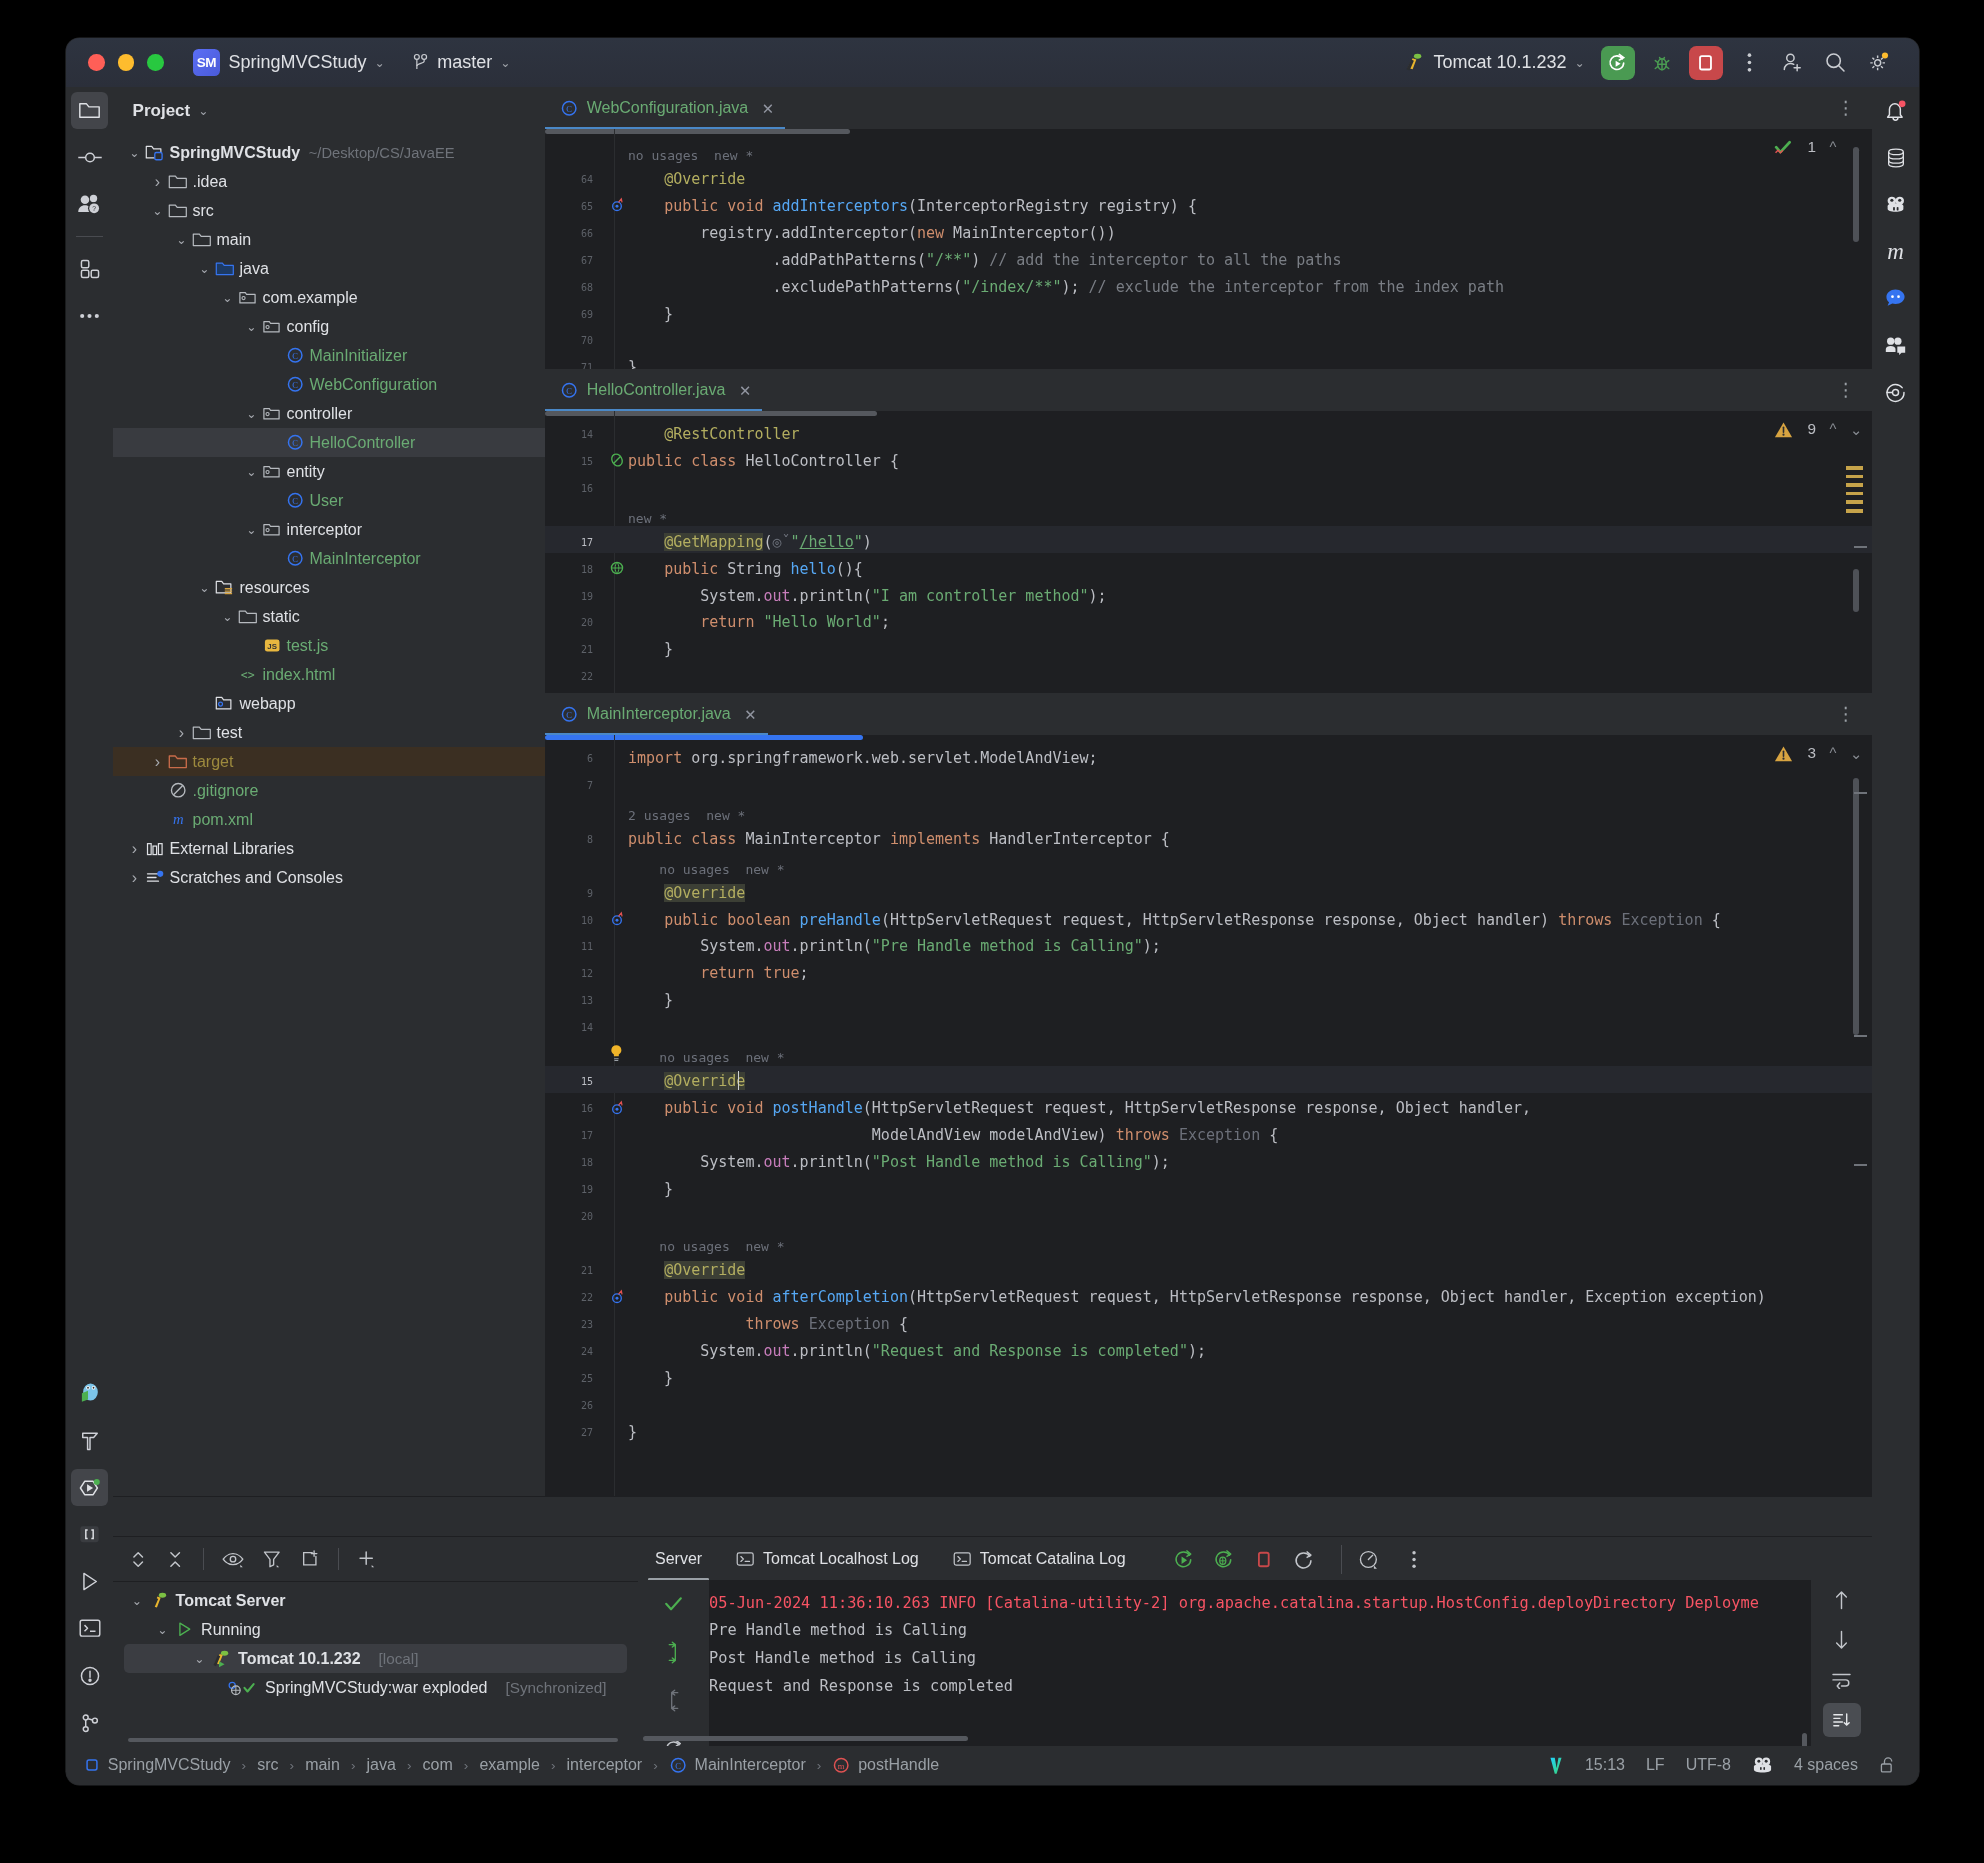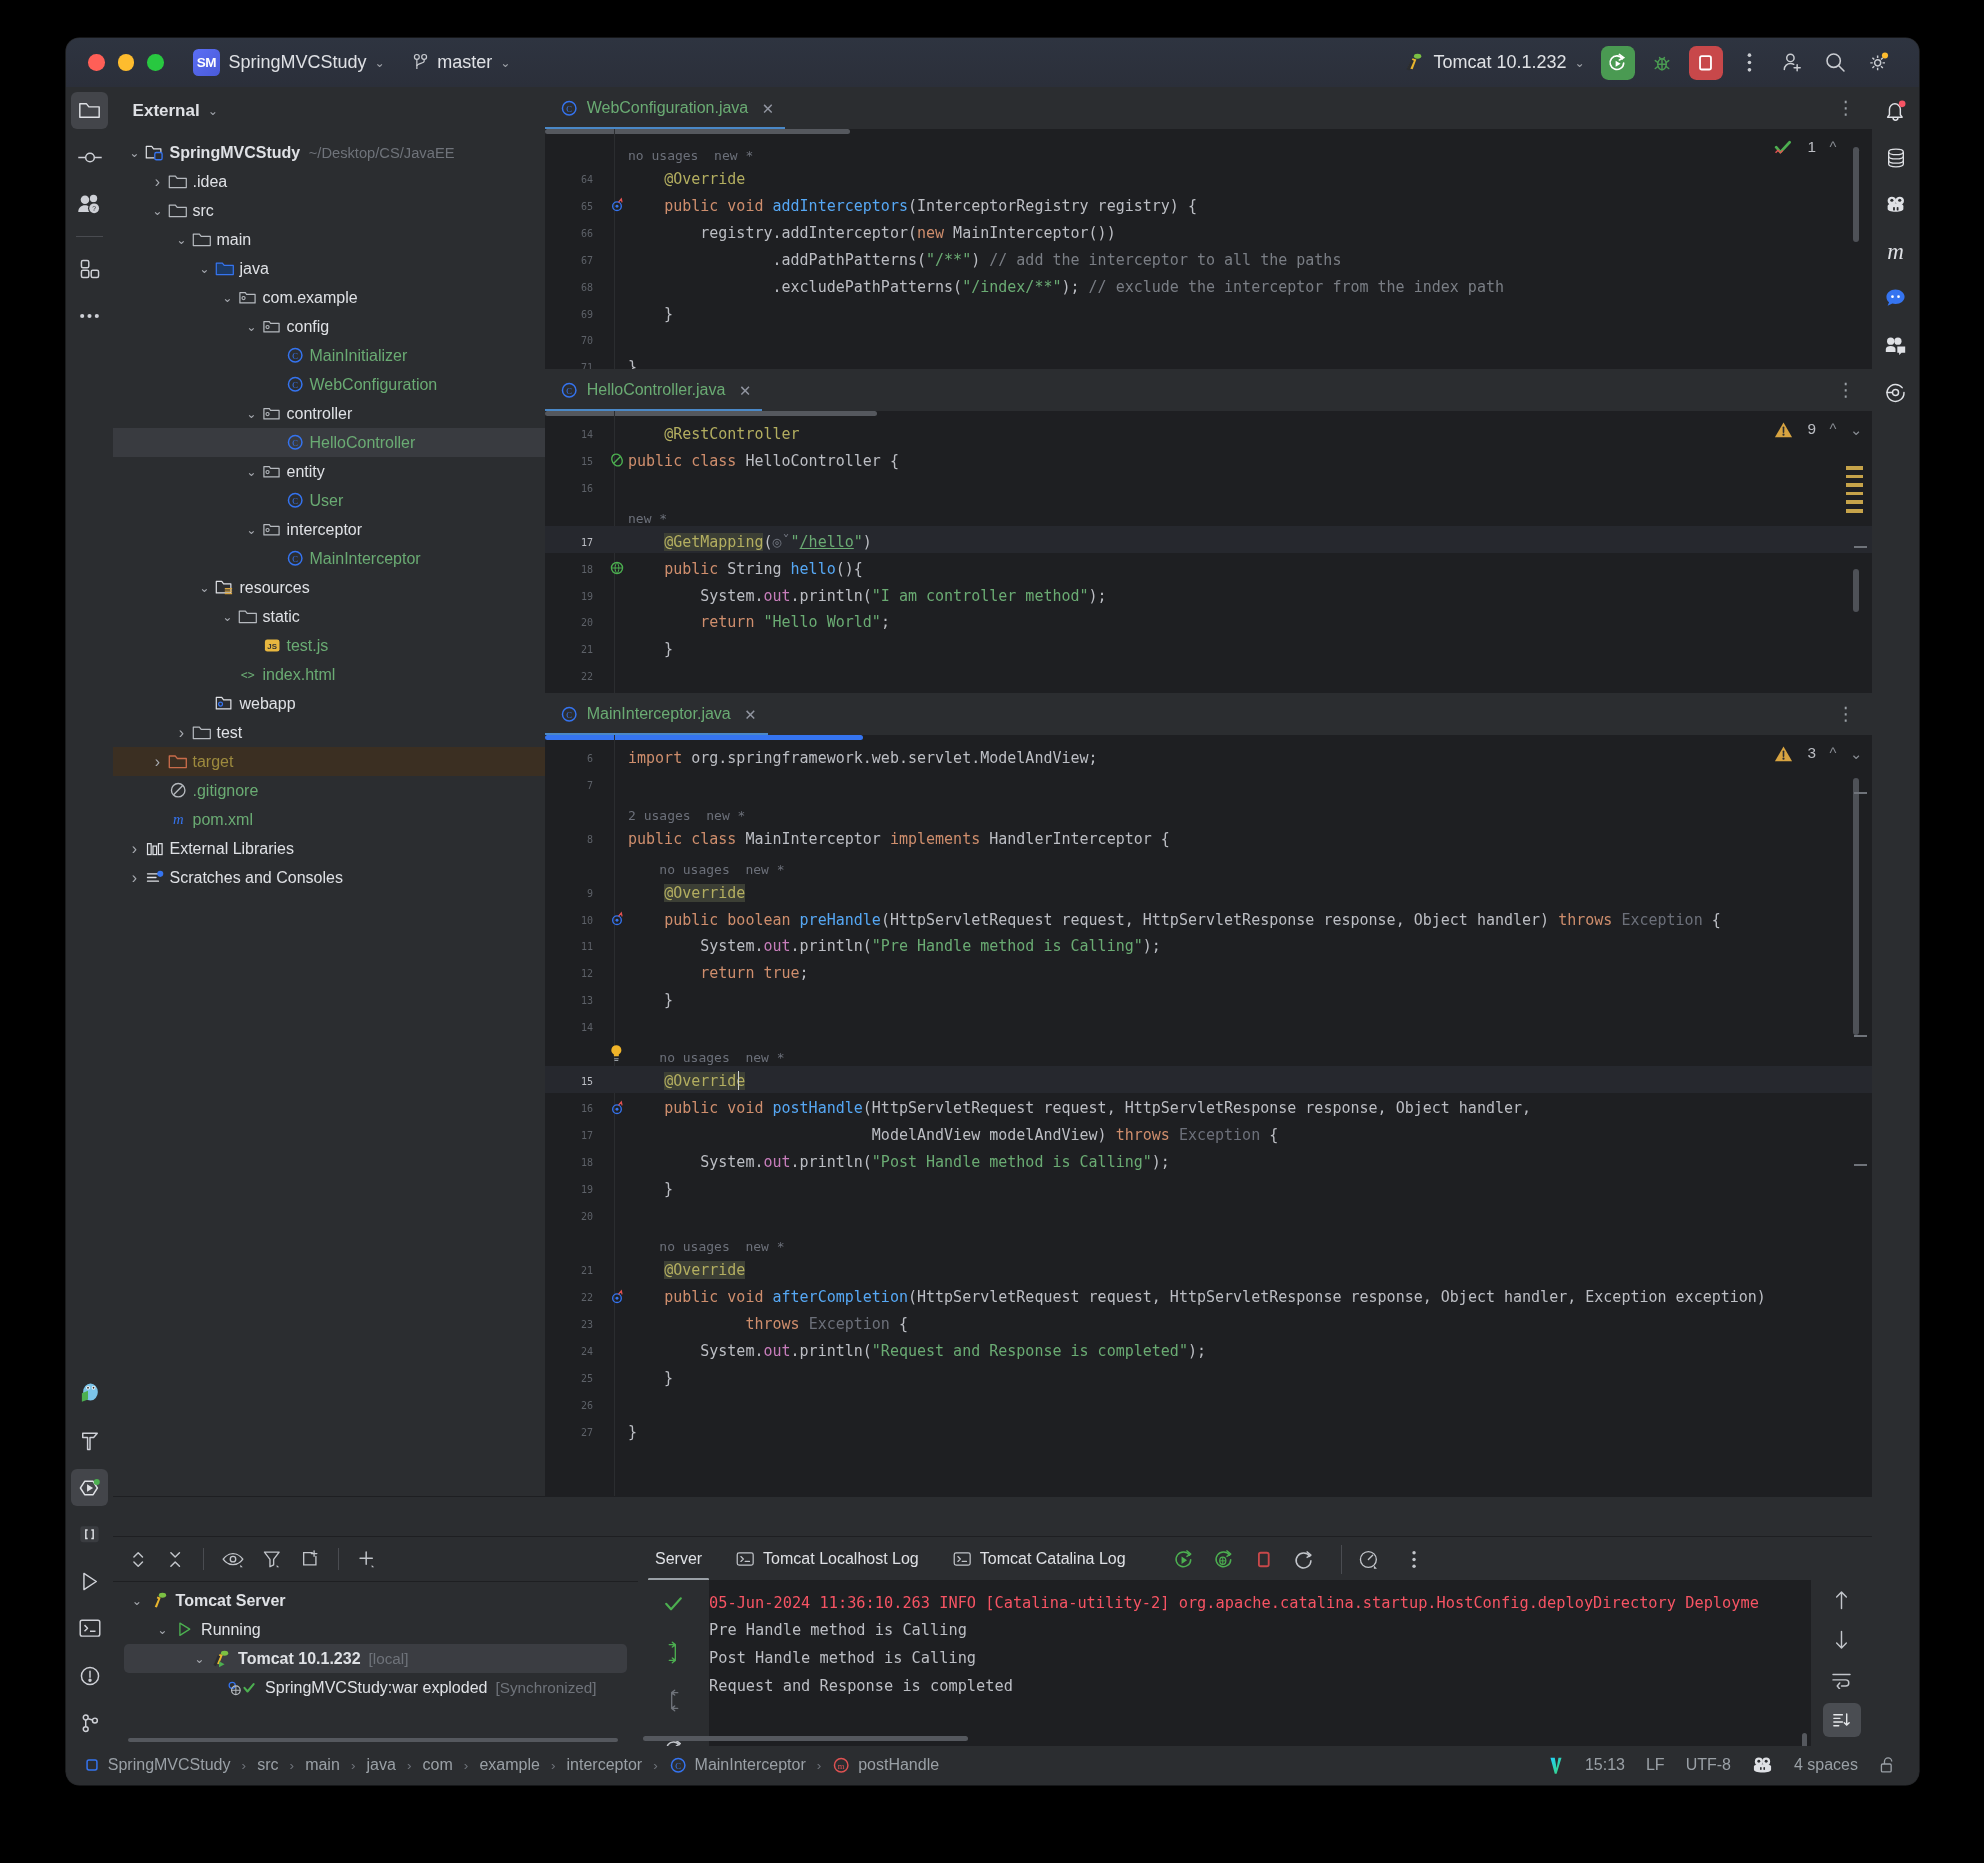--- a/index.html
+++ b/index.html
@@ -125,21 +125,21 @@
   
   #services{position:absolute;left:47px;right:47px;bottom:39px;height:249px;background:#2b2d30;border-top:0.6px solid #1e1f22;}
   #svchdr{height:39px;display:flex;align-items:center;padding-left:22px;}
   #svchdr .t{color:#dfe1e5;font-size:17px;font-weight:bold;}
   #svcleft{position:absolute;left:0;top:39px;bottom:0;width:525px;background:#2b2d30;border-right:0.6px solid #1e1f22;}
   #svctools{height:44px;display:flex;align-items:center;gap:18.4px;padding-left:16px;border-top:0.6px solid #1e1f22;border-bottom:0.6px solid #1e1f22;color:#c2c5ca;}
   .svsep{width:0.6px;height:22px;background:#4a4c51;}
   .srow{height:29px;display:flex;align-items:center;white-space:nowrap;padding-left:8.6px;}
   .srow.sel{background:#3b3d42;border-radius:4.9px;margin:0 11px;}
   .slabel{font-size:16px;color:#dfe1e5;margin-left:6.1px;}
-  .sdim{font-size:15.3px;color:#6f737a;margin-left:8px;}
+  .sdim{font-size:15.3px;color:#6f737a;margin-left:18px;}
   #svcbotscroll{position:absolute;left:14.7px;bottom:3.7px;width:490px;height:4.3px;background:#55585e;border-radius:2.5px;}
 
   #svcright{position:absolute;left:525px;right:0;top:39px;bottom:0;background:#2b2d30;}
   #svctabs{height:44px;display:flex;align-items:center;border-top:0.6px solid #1e1f22;border-bottom:0.6px solid #1e1f22;position:relative;}
   .svtab{display:flex;align-items:center;gap:8.6px;height:44px;padding:0 17px;position:relative;color:#dfe1e5;font-size:16px;}
   .svtab.active::after{content:"";position:absolute;left:9.8px;right:9.8px;bottom:0;height:3.1px;background:#9aa0a6;border-radius:1.2px;}
   .runico{width:29px;height:29px;display:flex;align-items:center;justify-content:center;margin-left:4.9px;}
   #console{position:absolute;left:0;right:61px;top:44px;bottom:0;background:#1e1f22;}
   #congut{position:absolute;left:0;top:0;bottom:0;width:71px;background:#2b2d30;}
   .cg-ic{width:71px;height:48px;display:flex;align-items:center;justify-content:center;}
@@ -392,21 +392,21 @@
       <svg width="23" height="23" viewBox="0 0 38 38" fill="none" stroke="#dfe1e5" stroke-width="2.4" stroke-linecap="round">
         <path d="M30 11a14 14 0 10 3 8"></path>
           <circle cx="19" cy="19" r="5"></circle>
           <path d="M5 19h9"></path>
       </svg>
     </div>
   </div>
 
   <div id="project">
     <div id="projhdr">
-      <div class="t">External</div>
+      <div class="t">Project</div>
       <div class="chev">⌄</div>
     </div>
     <div id="tree">
         <div class="trow" style="padding-left: 11px;">
           <div class="arrow">⌄</div>
           <div class="tico">
             <svg width="19.6" height="17" viewBox="0 0 32 28">
               <path d="M2 23V4h9l3 4h12v15z" fill="none" stroke="#dfe1e5" stroke-width="2" stroke-linejoin="round"></path>
               <rect x="16" y="14" width="12" height="12" rx="2.5" fill="#2b2d30" stroke="#3574f0" stroke-width="2.2"></rect>
             </svg>

